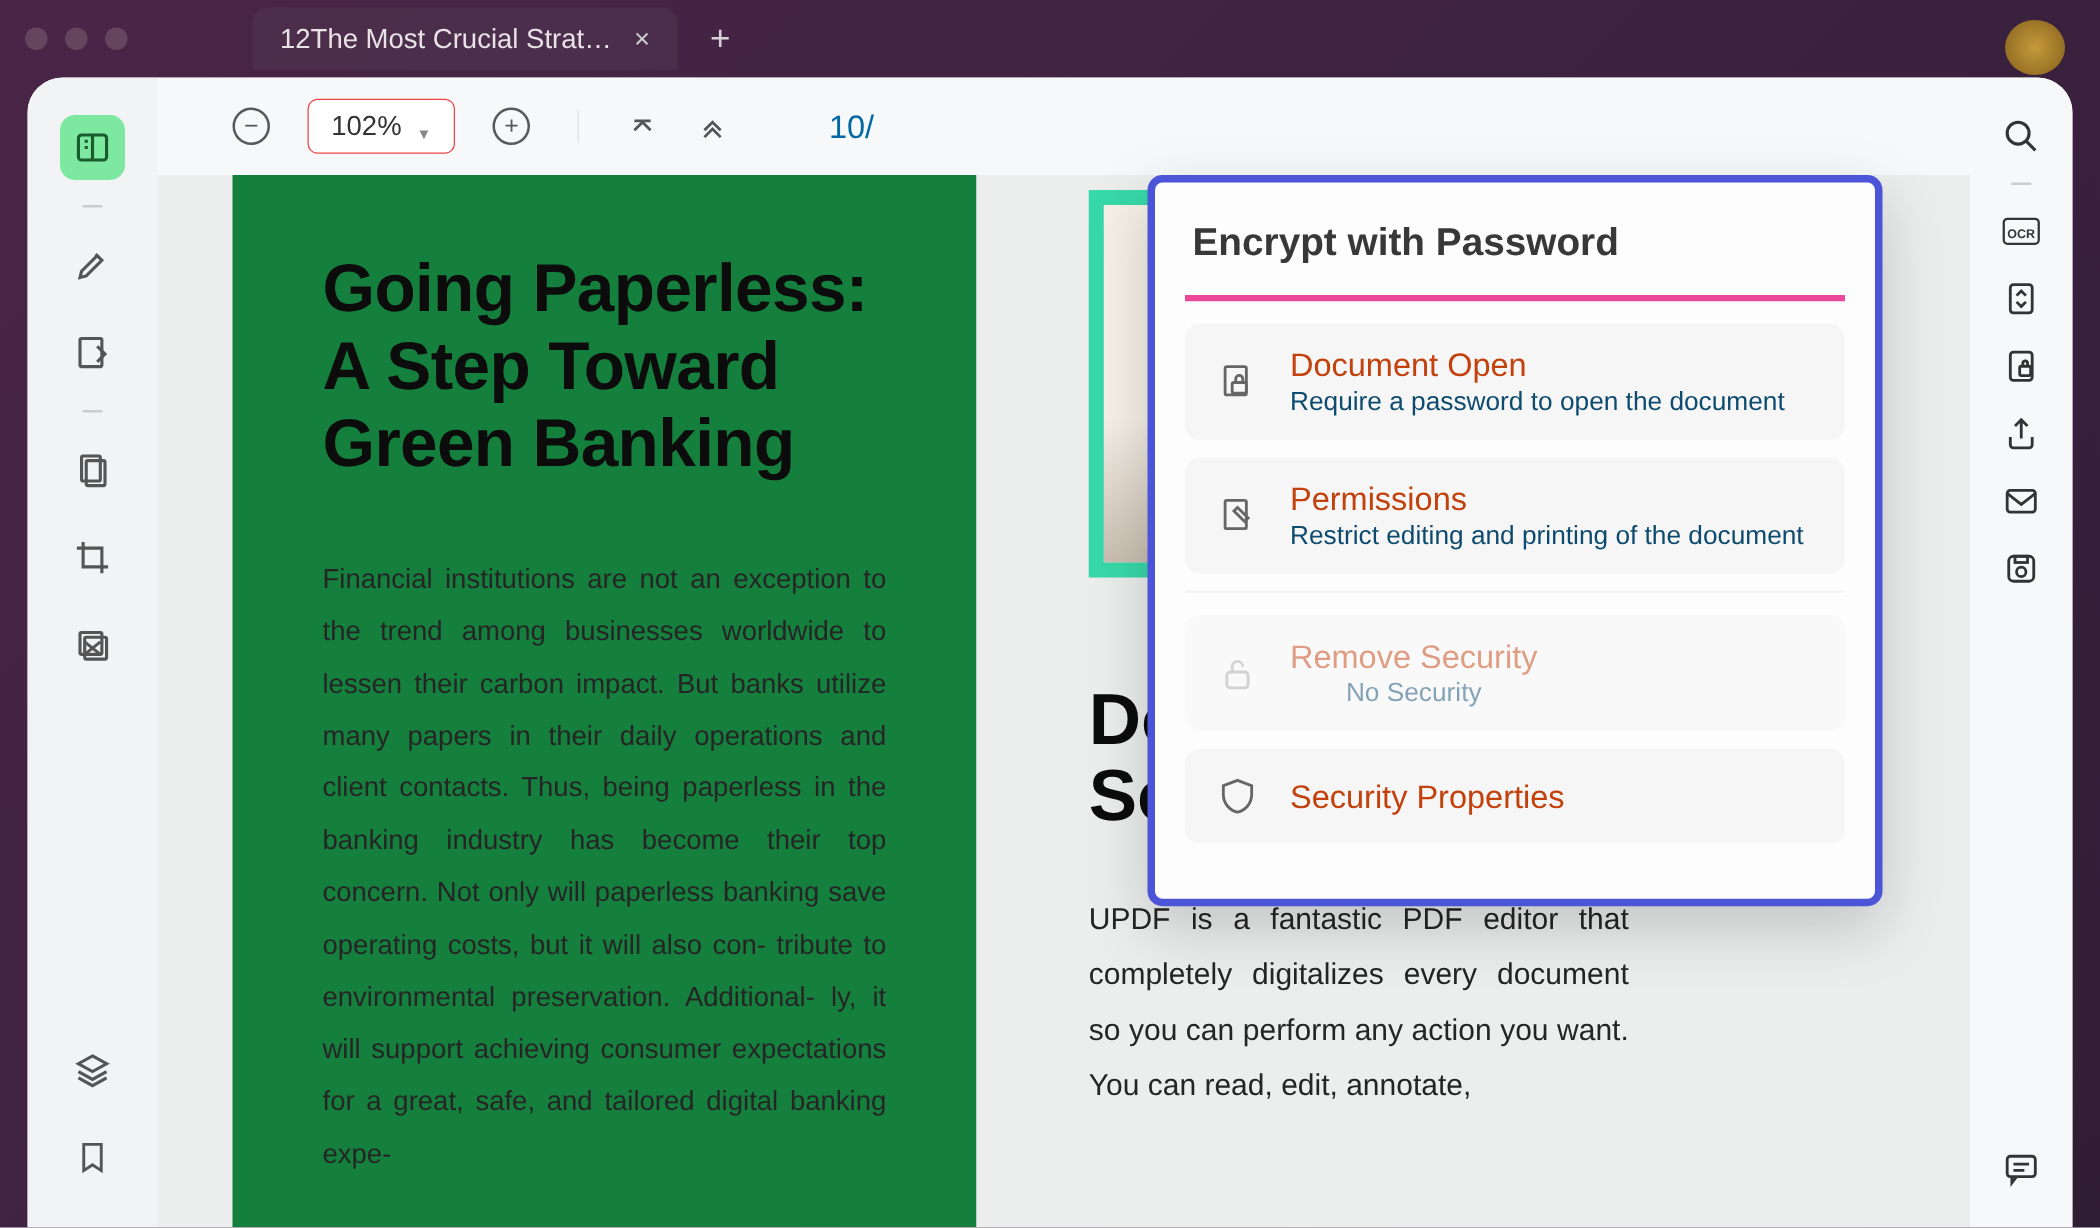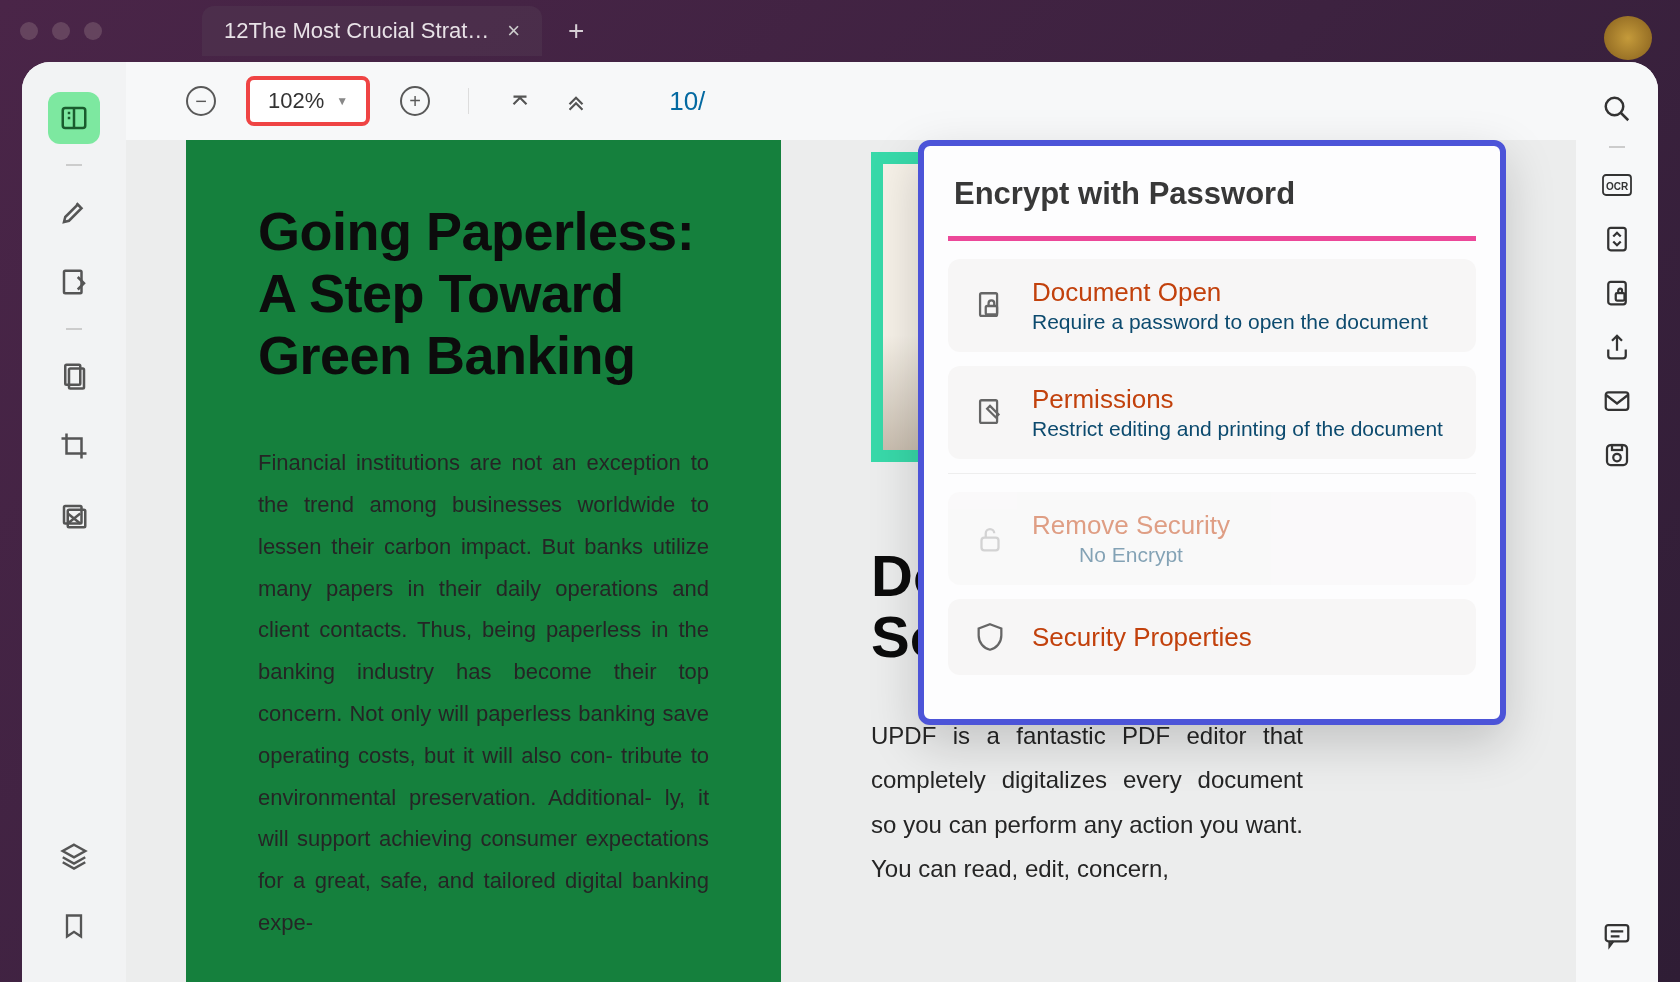--- a/index.html
+++ b/index.html
@@ -115,27 +115,27 @@
   display: flex;
   align-items: center;
   justify-content: center;
   cursor: pointer;
   color: #595959;
   font-size: 20px;
   font-weight: 500;
 }
 .zoom-val {
   background: #fff;
-  border: 4px solid #ef4444;
+  border: 1px solid #ef4444;
   border-radius: 8px;
   padding: 8px 18px;
   font-size: 22px;
   color: #333;
   display: flex;
-  align-items: center;
+  align-items: flex-end;
   gap: 12px;
   cursor: pointer;
 }
 .zoom-val .chev { font-size: 12px; color: #888; }
 .toolbar-sep {
   width: 1px; height: 26px;
   background: #ddd;
   margin: 0 8px;
 }
 .page-nav-btn {
@@ -406,21 +406,21 @@
       <div class="doc-page">
         <div class="doc-heading">Going Paperless: A Step Toward Green Banking</div>
         <div class="doc-body">Financial institutions are not an exception to the trend among businesses worldwide to lessen their carbon impact. But banks utilize many papers in their daily operations and client contacts. Thus, being paperless in the banking industry has become their top concern. Not only will paperless banking save operating costs, but it will also con- tribute to environmental preservation. Additional- ly, it will support achieving consumer expectations for a great, safe, and tailored digital banking expe-</div>
       </div>
       <div class="doc-right">
         <div class="doc-image-frame"></div>
         <div class="doc-heading2">
           <span>Do</span><br>
           <span>Sol</span>
         </div>
-        <div class="doc-body2">UPDF is a fantastic PDF editor that completely digitalizes every document so you can perform any action you want. You can read, edit, concern,</div>
+        <div class="doc-body2">UPDF is a fantastic PDF editor that completely digitalizes every document so you can perform any action you want. You can read, edit, annotate,</div>
       </div>
     </div>
 
     <div class="popup">
       <div class="popup-title">Encrypt with Password</div>
 
       <div class="popup-item">
         <div class="picon">
           <svg width="34" height="34" viewBox="0 0 24 24" fill="none" stroke="#666" stroke-width="1.6">
             <rect x="5" y="3" width="12" height="16" rx="1"></rect>
@@ -451,21 +451,21 @@
 
       <div class="popup-item disabled">
         <div class="picon">
           <svg width="34" height="34" viewBox="0 0 24 24" fill="none" stroke="#aaa" stroke-width="1.6">
             <rect x="6" y="11" width="12" height="9" rx="2"></rect>
               <path d="M9 11V8a3 3 0 0 1 6 0"></path>
           </svg>
         </div>
         <div class="ptext">
           <div class="ptitle">Remove Security</div>
-          <div class="psub">No Encrypt</div>
+          <div class="psub">No Security</div>
         </div>
       </div>
 
       <div class="popup-item">
         <div class="picon">
           <svg width="34" height="34" viewBox="0 0 24 24" fill="none" stroke="#666" stroke-width="1.6">
             <path d="M12 3l8 3v5c0 5-3.5 9-8 10-4.5-1-8-5-8-10V6l8-3z"></path>
           </svg>
         </div>
         <div class="ptext">

